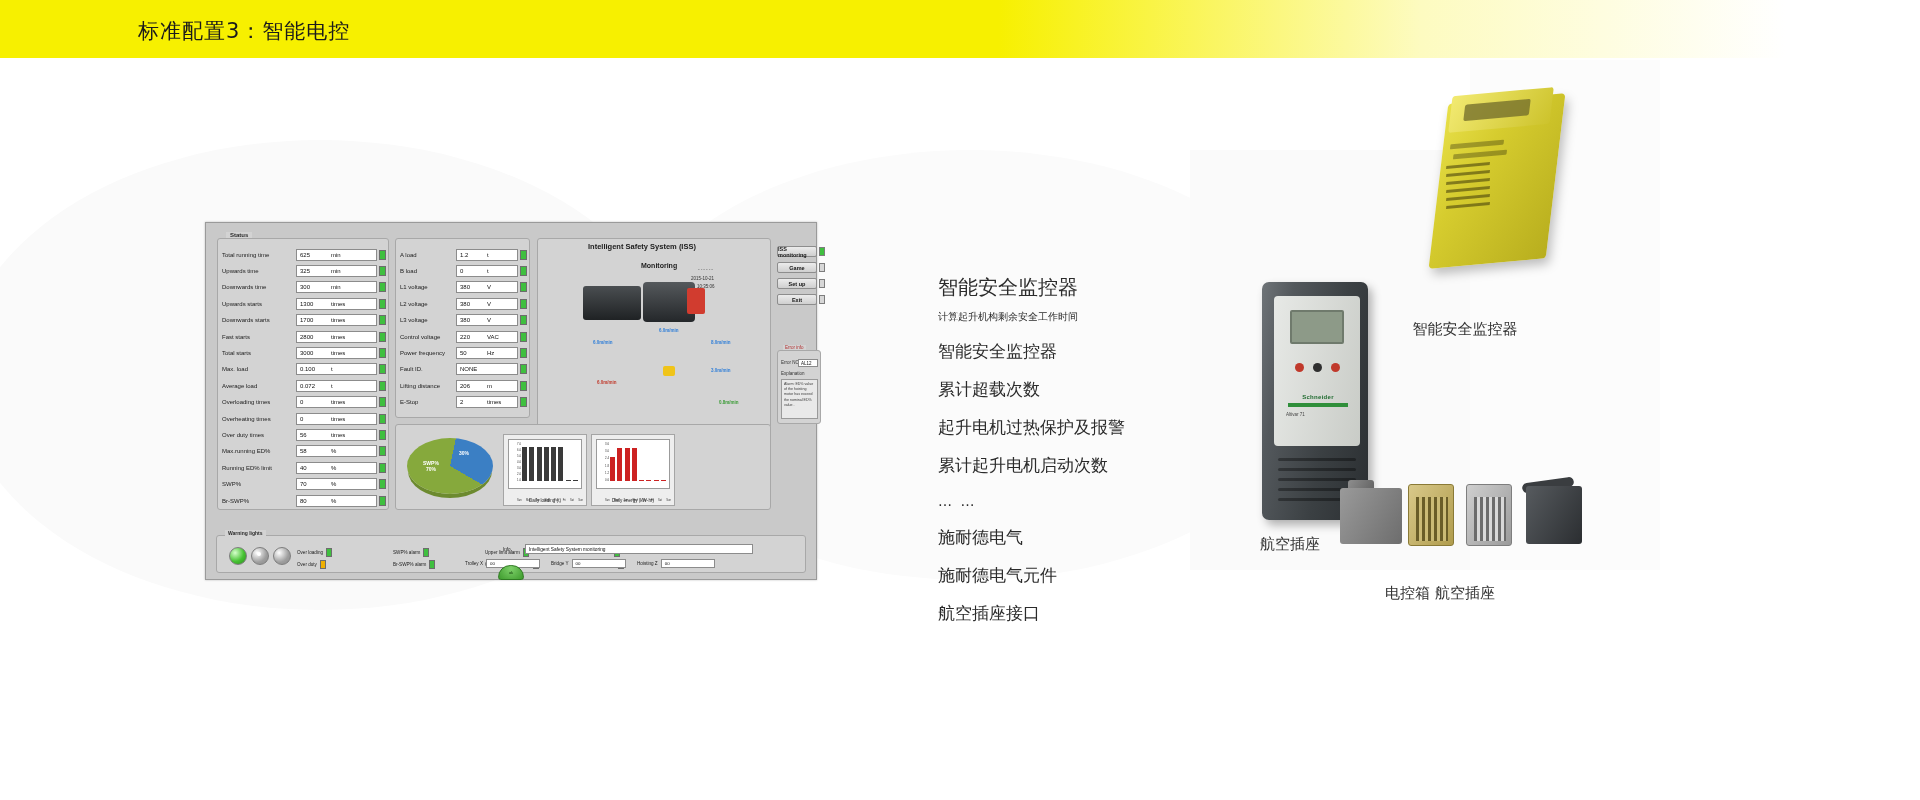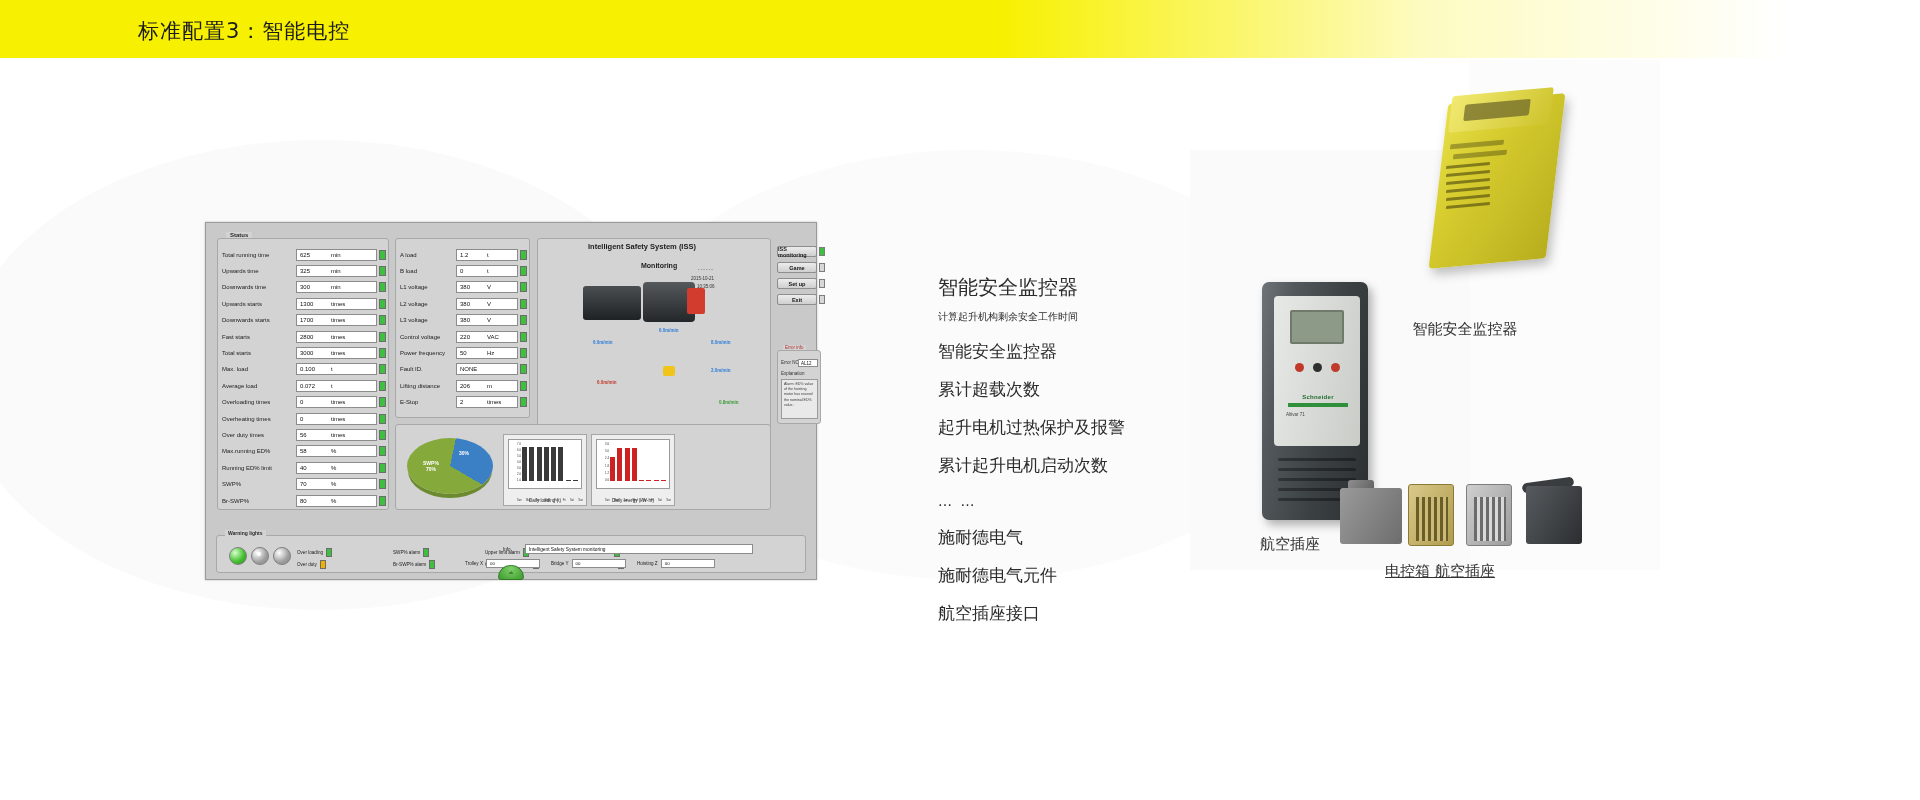--- a/index.html
+++ b/index.html
@@ -276,21 +276,21 @@
   .fi.n   { font-size: 17px; line-height: 38px; color:#262626; }
   .fi.dots{ font-size: 14px; line-height: 34px; color:#555; letter-spacing: 2px; }
 
   
   .prod-cap {
     position: absolute; text-align: center; font-size: 15px; color: #333;
     font-family: "DejaVu Sans", "Liberation Sans", sans-serif; white-space: nowrap;
   }
   #cap-monitor  { left: 1350px; top: 320px; width: 230px; }
   #cap-schneider{ left: 1175px; top: 535px; width: 230px; }
-  #cap-box      { left: 1290px; top: 562px; width: 300px; text-decoration: underline; }
+  #cap-box      { left: 1290px; top: 584px; width: 300px; }
 
   
   #relay { position: absolute; left: 1420px; top: 90px; width: 168px; height: 190px; }
   #relay .body {
     position: absolute; left: 18px; top: 10px; width: 118px; height: 162px;
     background: linear-gradient(120deg,#e8e04a 0%, #d6cc2e 35%, #b8ae1e 100%);
     transform: skewY(-12deg) rotate(7deg);
     border-radius: 4px;
     box-shadow: 4px 6px 10px rgba(0,0,0,.25);
   }

